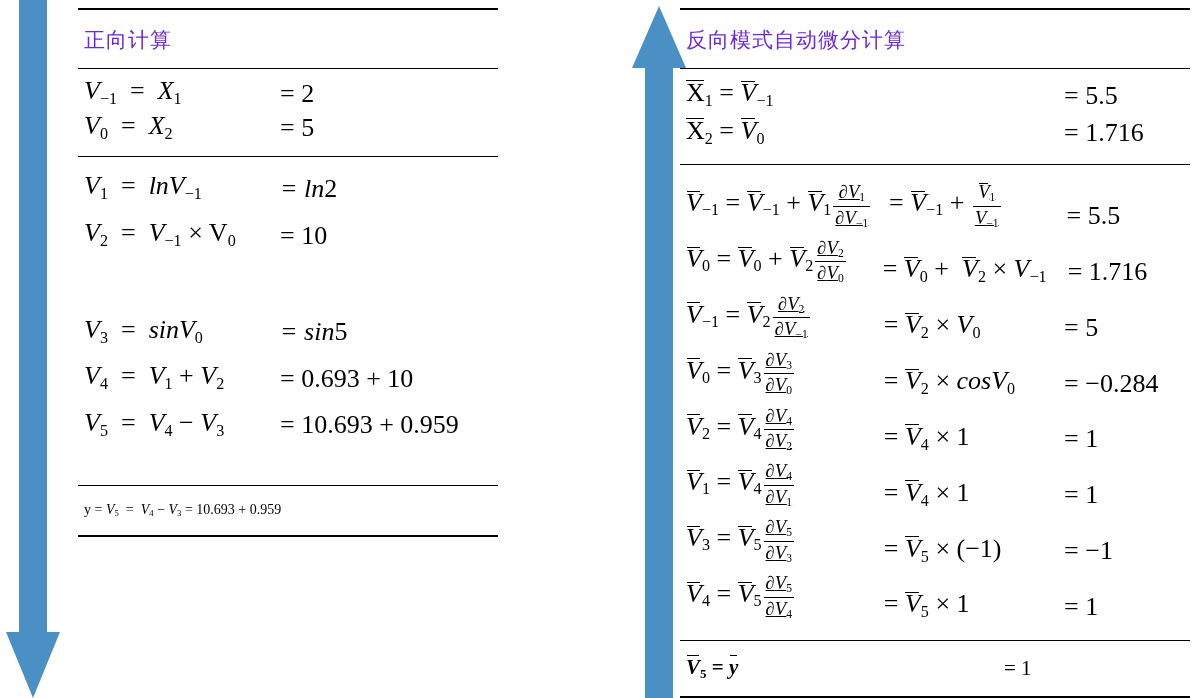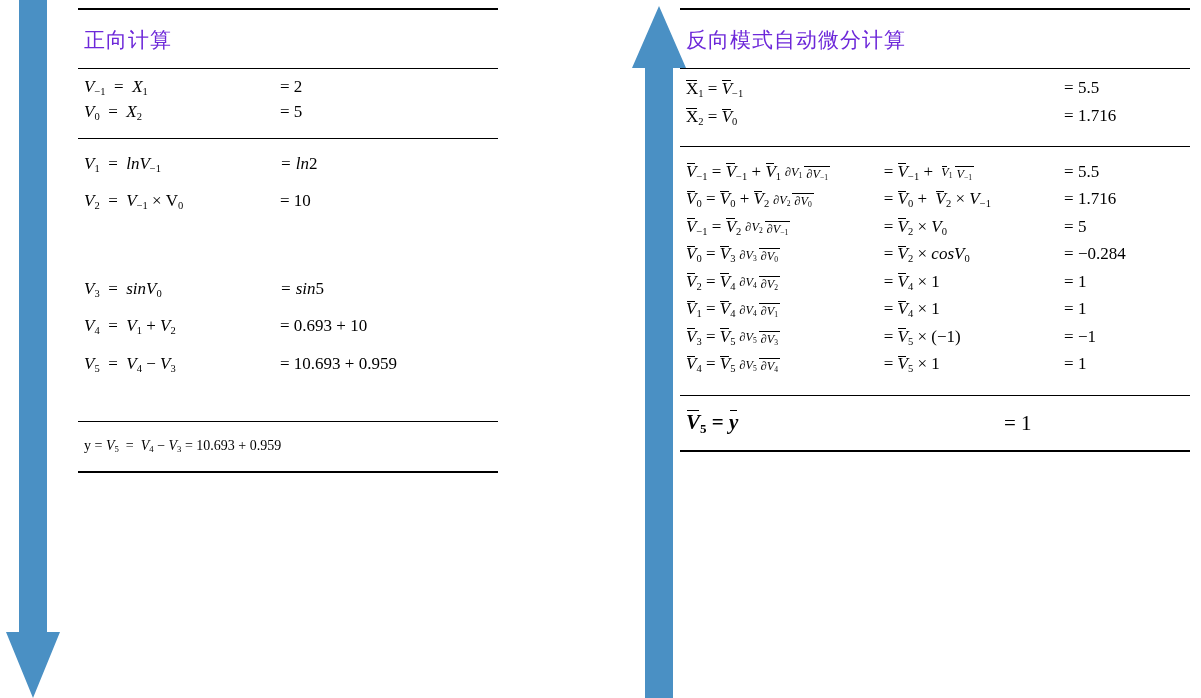--- a/index.html
+++ b/index.html
@@ -52,22 +52,22 @@
     letter-spacing: 1px;
     color: #6d28d9;
   }
 
   
   .rows {
     padding: 6px 0 4px 2px;
   }
   .row {
     display: flex;
-    align-items: flex-start;
-    font-size: 17px;
+    align-items: flex-end;
+    font-size: 26px;
     line-height: 1.0;
     white-space: nowrap;
   }
   .row .lhs { display: inline-block; }
   .row .rhs { display: inline-block; }
 
   
   .panel-left .row { padding: 3px 0 3px 4px; }
   .panel-left .lhs { width: 196px; }
   .panel-left .rhs { width: 210px; }
@@ -117,27 +117,29 @@
     position: absolute;
     left: 0.5px;
     right: 1.5px;
     top: 0.02em;
     border-top: 1.4px solid #000;
   }
 
   
   .frac {
     display: inline-flex;
+    flex-direction: column;
     align-items: center;
     vertical-align: middle;
     font-size: 0.72em;
     line-height: 1.05;
     margin: 0 2px;
     position: relative;
     top: 0.05em;
+    text-decoration: underline;
   }
   .frac .num { padding: 0 2px 1px 2px; }
   .frac .den {
     padding: 1px 2px 0 2px;
     border-top: 1.3px solid #000;
   }
 
   .gapbig { height: 40px; }
   .gapmid { height: 22px; }
   .gapsm  { height: 12px; }

